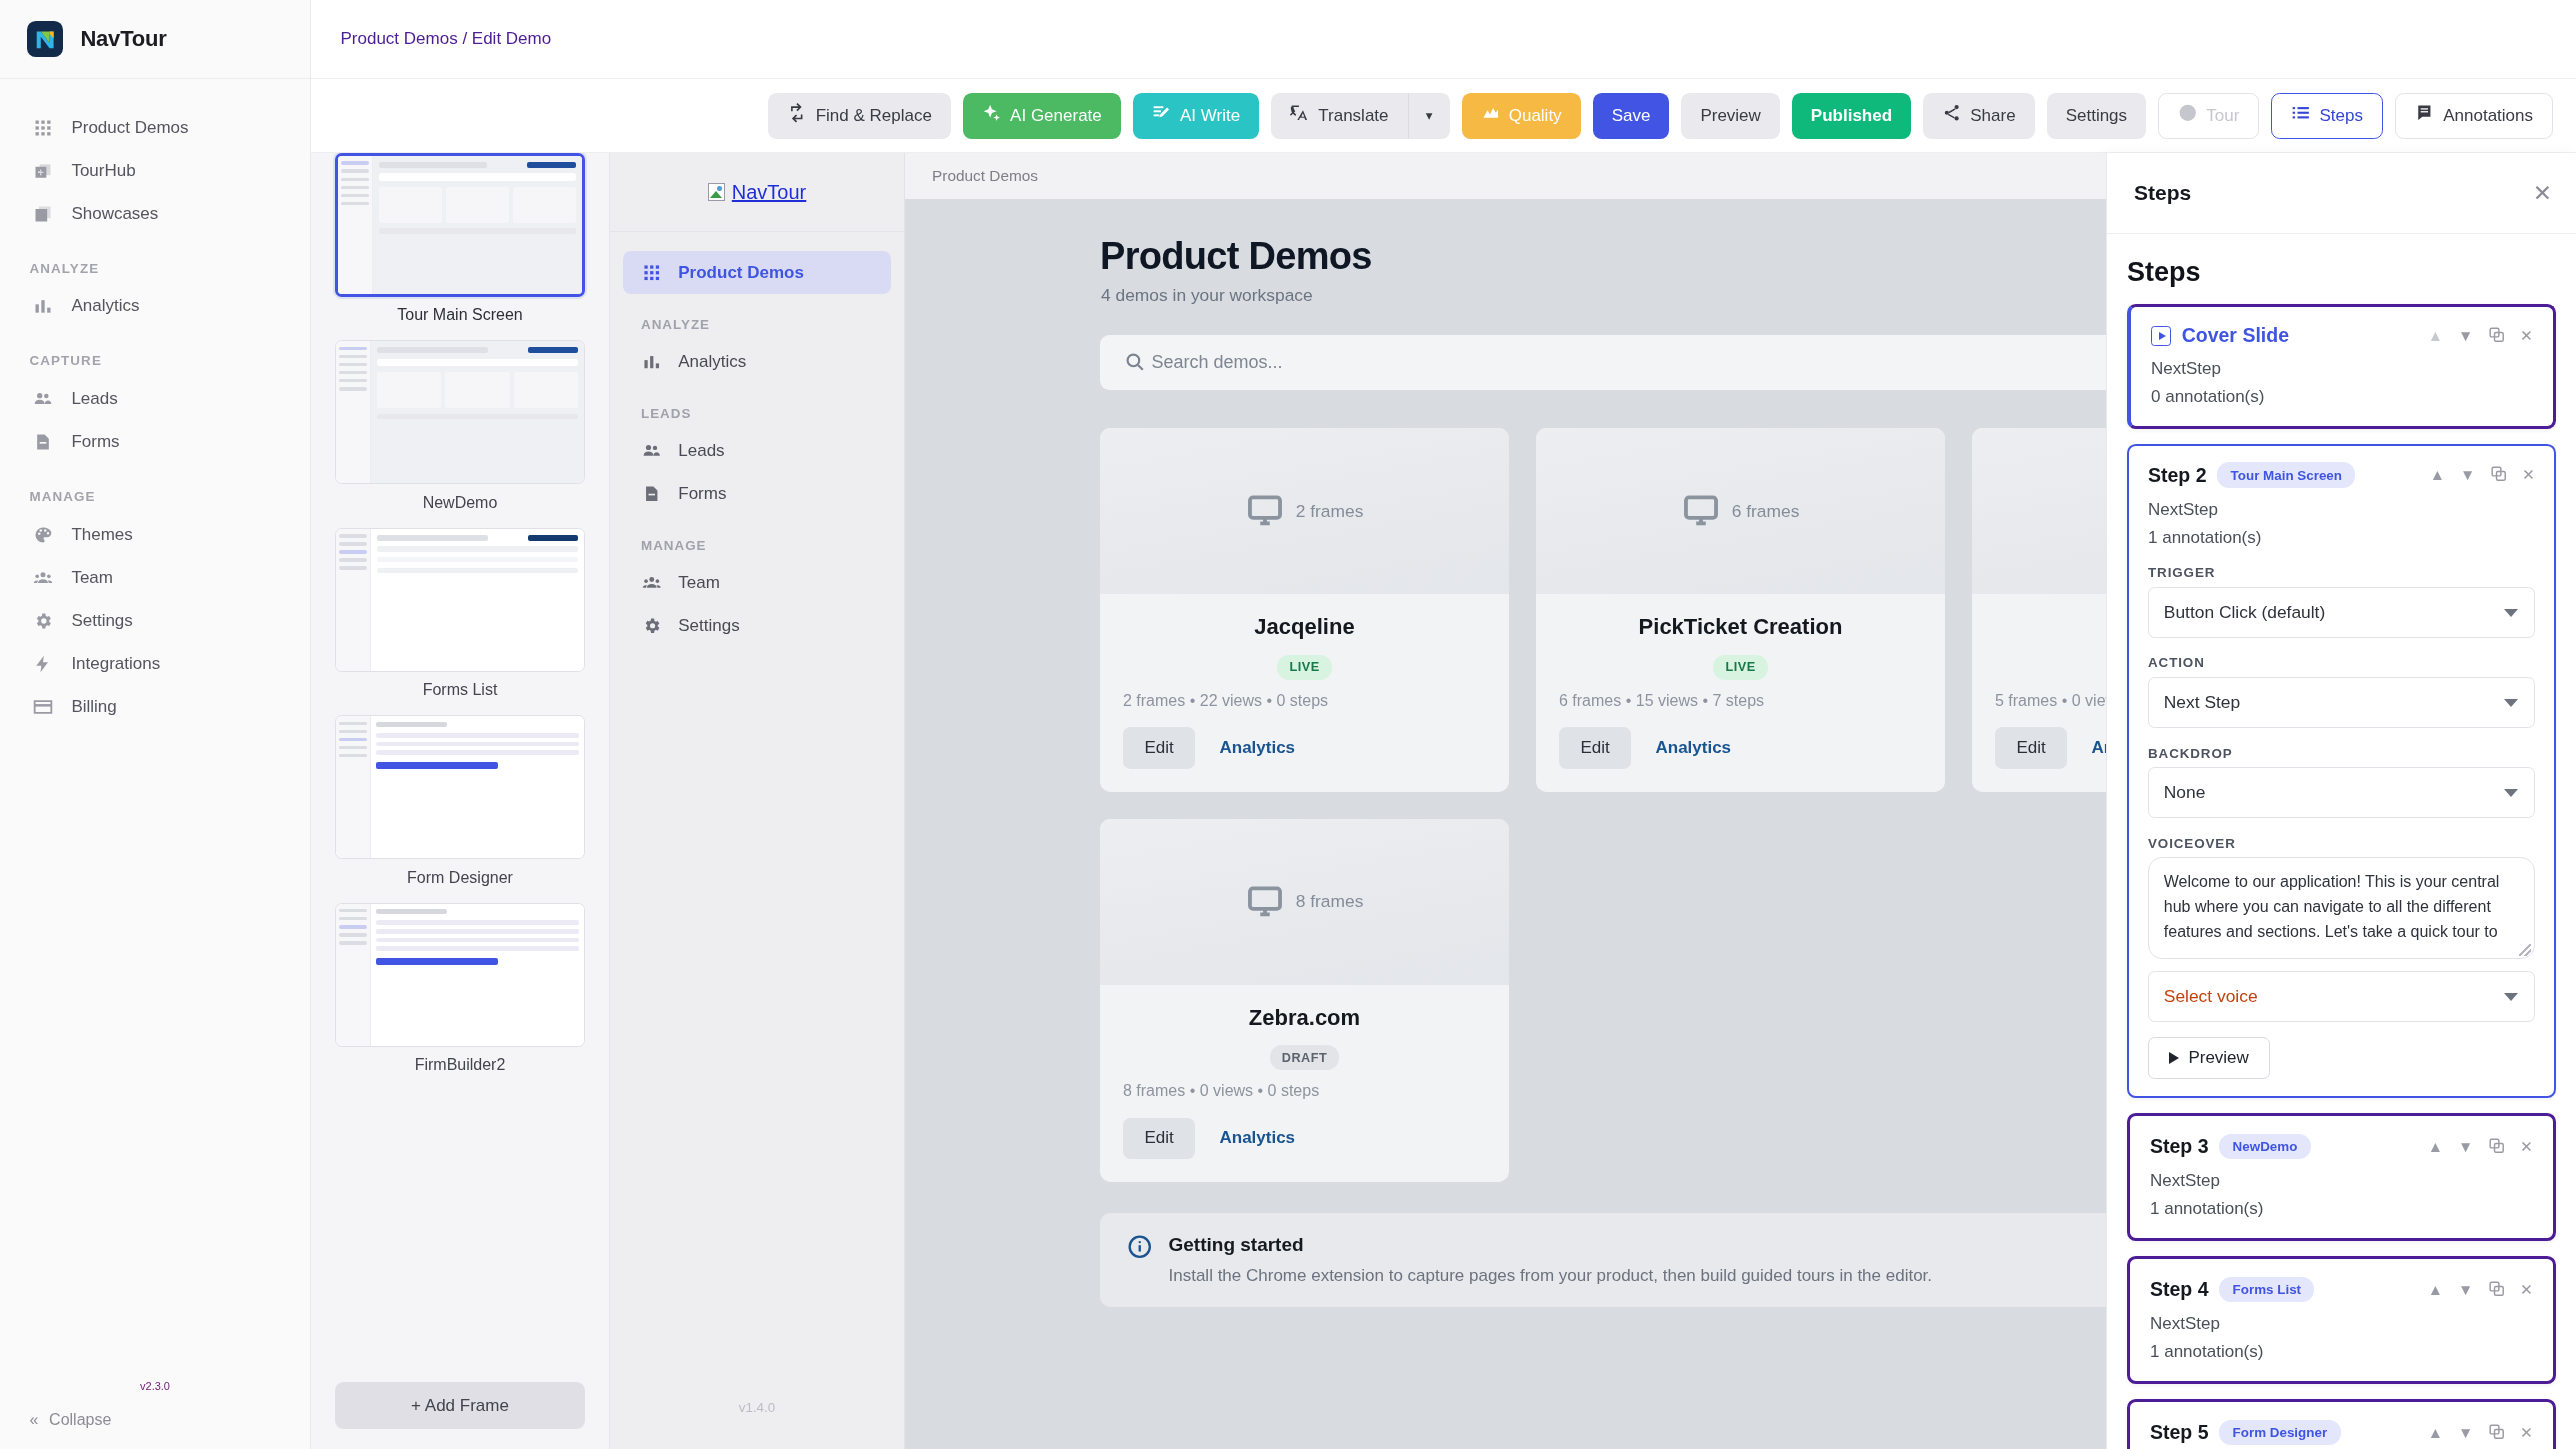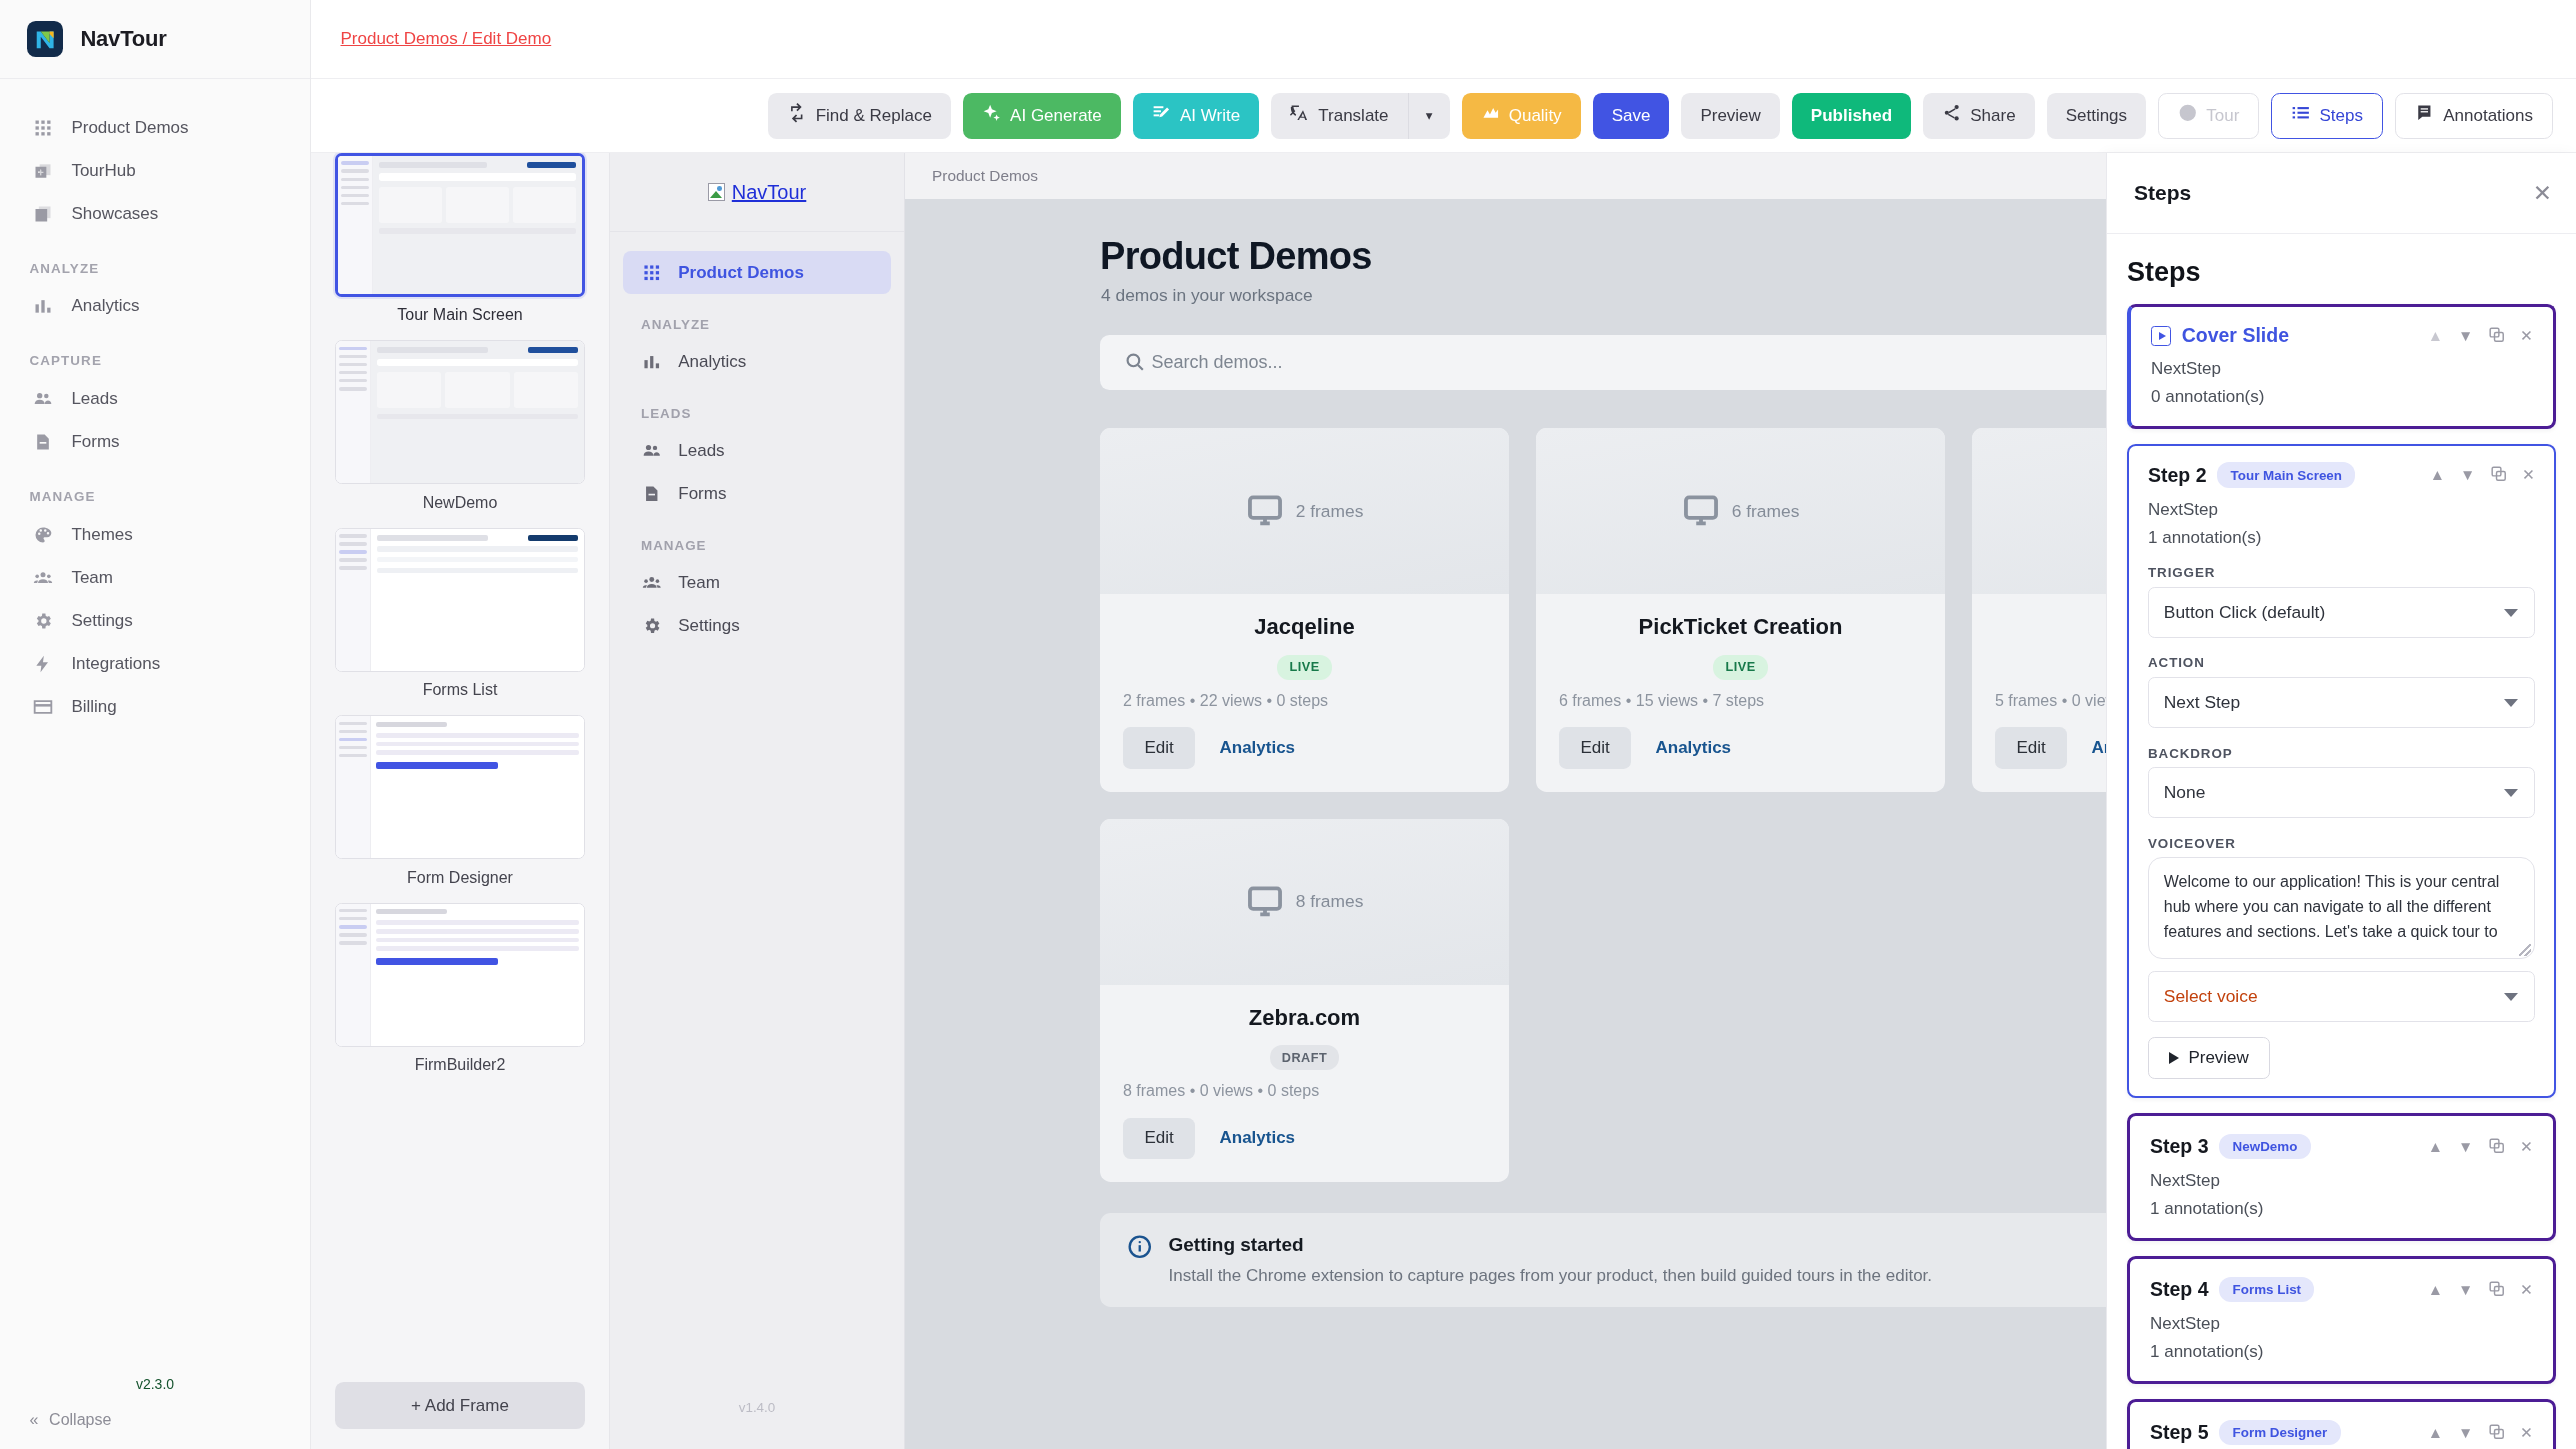--- a/index.html
+++ b/index.html
@@ -42,34 +42,34 @@
     height: 43px; padding-left: 31px; cursor: pointer;
     color: #55555f; font-size: 17px;
   }
   .nav-ico { width: 23px; height: 23px; display:flex; align-items:center; justify-content:center; color:#9a9aa4; flex:0 0 23px;}
   .nav-ico svg { width: 20px; height: 20px; fill: currentColor; }
 
   .sidebar-foot {
     position: absolute; bottom: 0; left: 0; width: 100%;
     padding: 0 0 20px 0;
   }
-  .version-small { font-size: 14px; color: #14532d; text-align: center; padding-bottom: 19px; }
+  .version-small { font-size: 11px; color: #701a75; text-align: center; padding-bottom: 19px; }
   .collapse-row {
     display: flex; align-items: center; gap: 10.7px;
     padding-left: 29.5px; font-size: 16px; color: #8c8c96; cursor: pointer;
   }
 
   
   .workspace { flex: 1; display: flex; flex-direction: column; min-width: 0; }
 
   .breadcrumb-bar {
     height: 79px; display: flex; align-items: center; padding-left: 29.5px;
     border-bottom: 1.3px solid #eeeef1; background: #fff; flex: 0 0 79px;
   }
-  .breadcrumb { font-size: 17px; color: #ef4444; text-decoration: underline; }
+  .breadcrumb { font-size: 17px; color: #4c1d95; }
 
   
   .toolbar {
     height: 74px; flex: 0 0 74px; display: flex; align-items: center;
     justify-content: flex-end; gap: 12px; padding: 0 23px 0 16px;
     border-bottom: 1.3px solid #eeeef1; background: #fff;
   }
   .tbtn {
     display: flex; align-items: center; gap: 8.7px;
     height: 46px; padding: 0 19px; border-radius: 8.7px;

